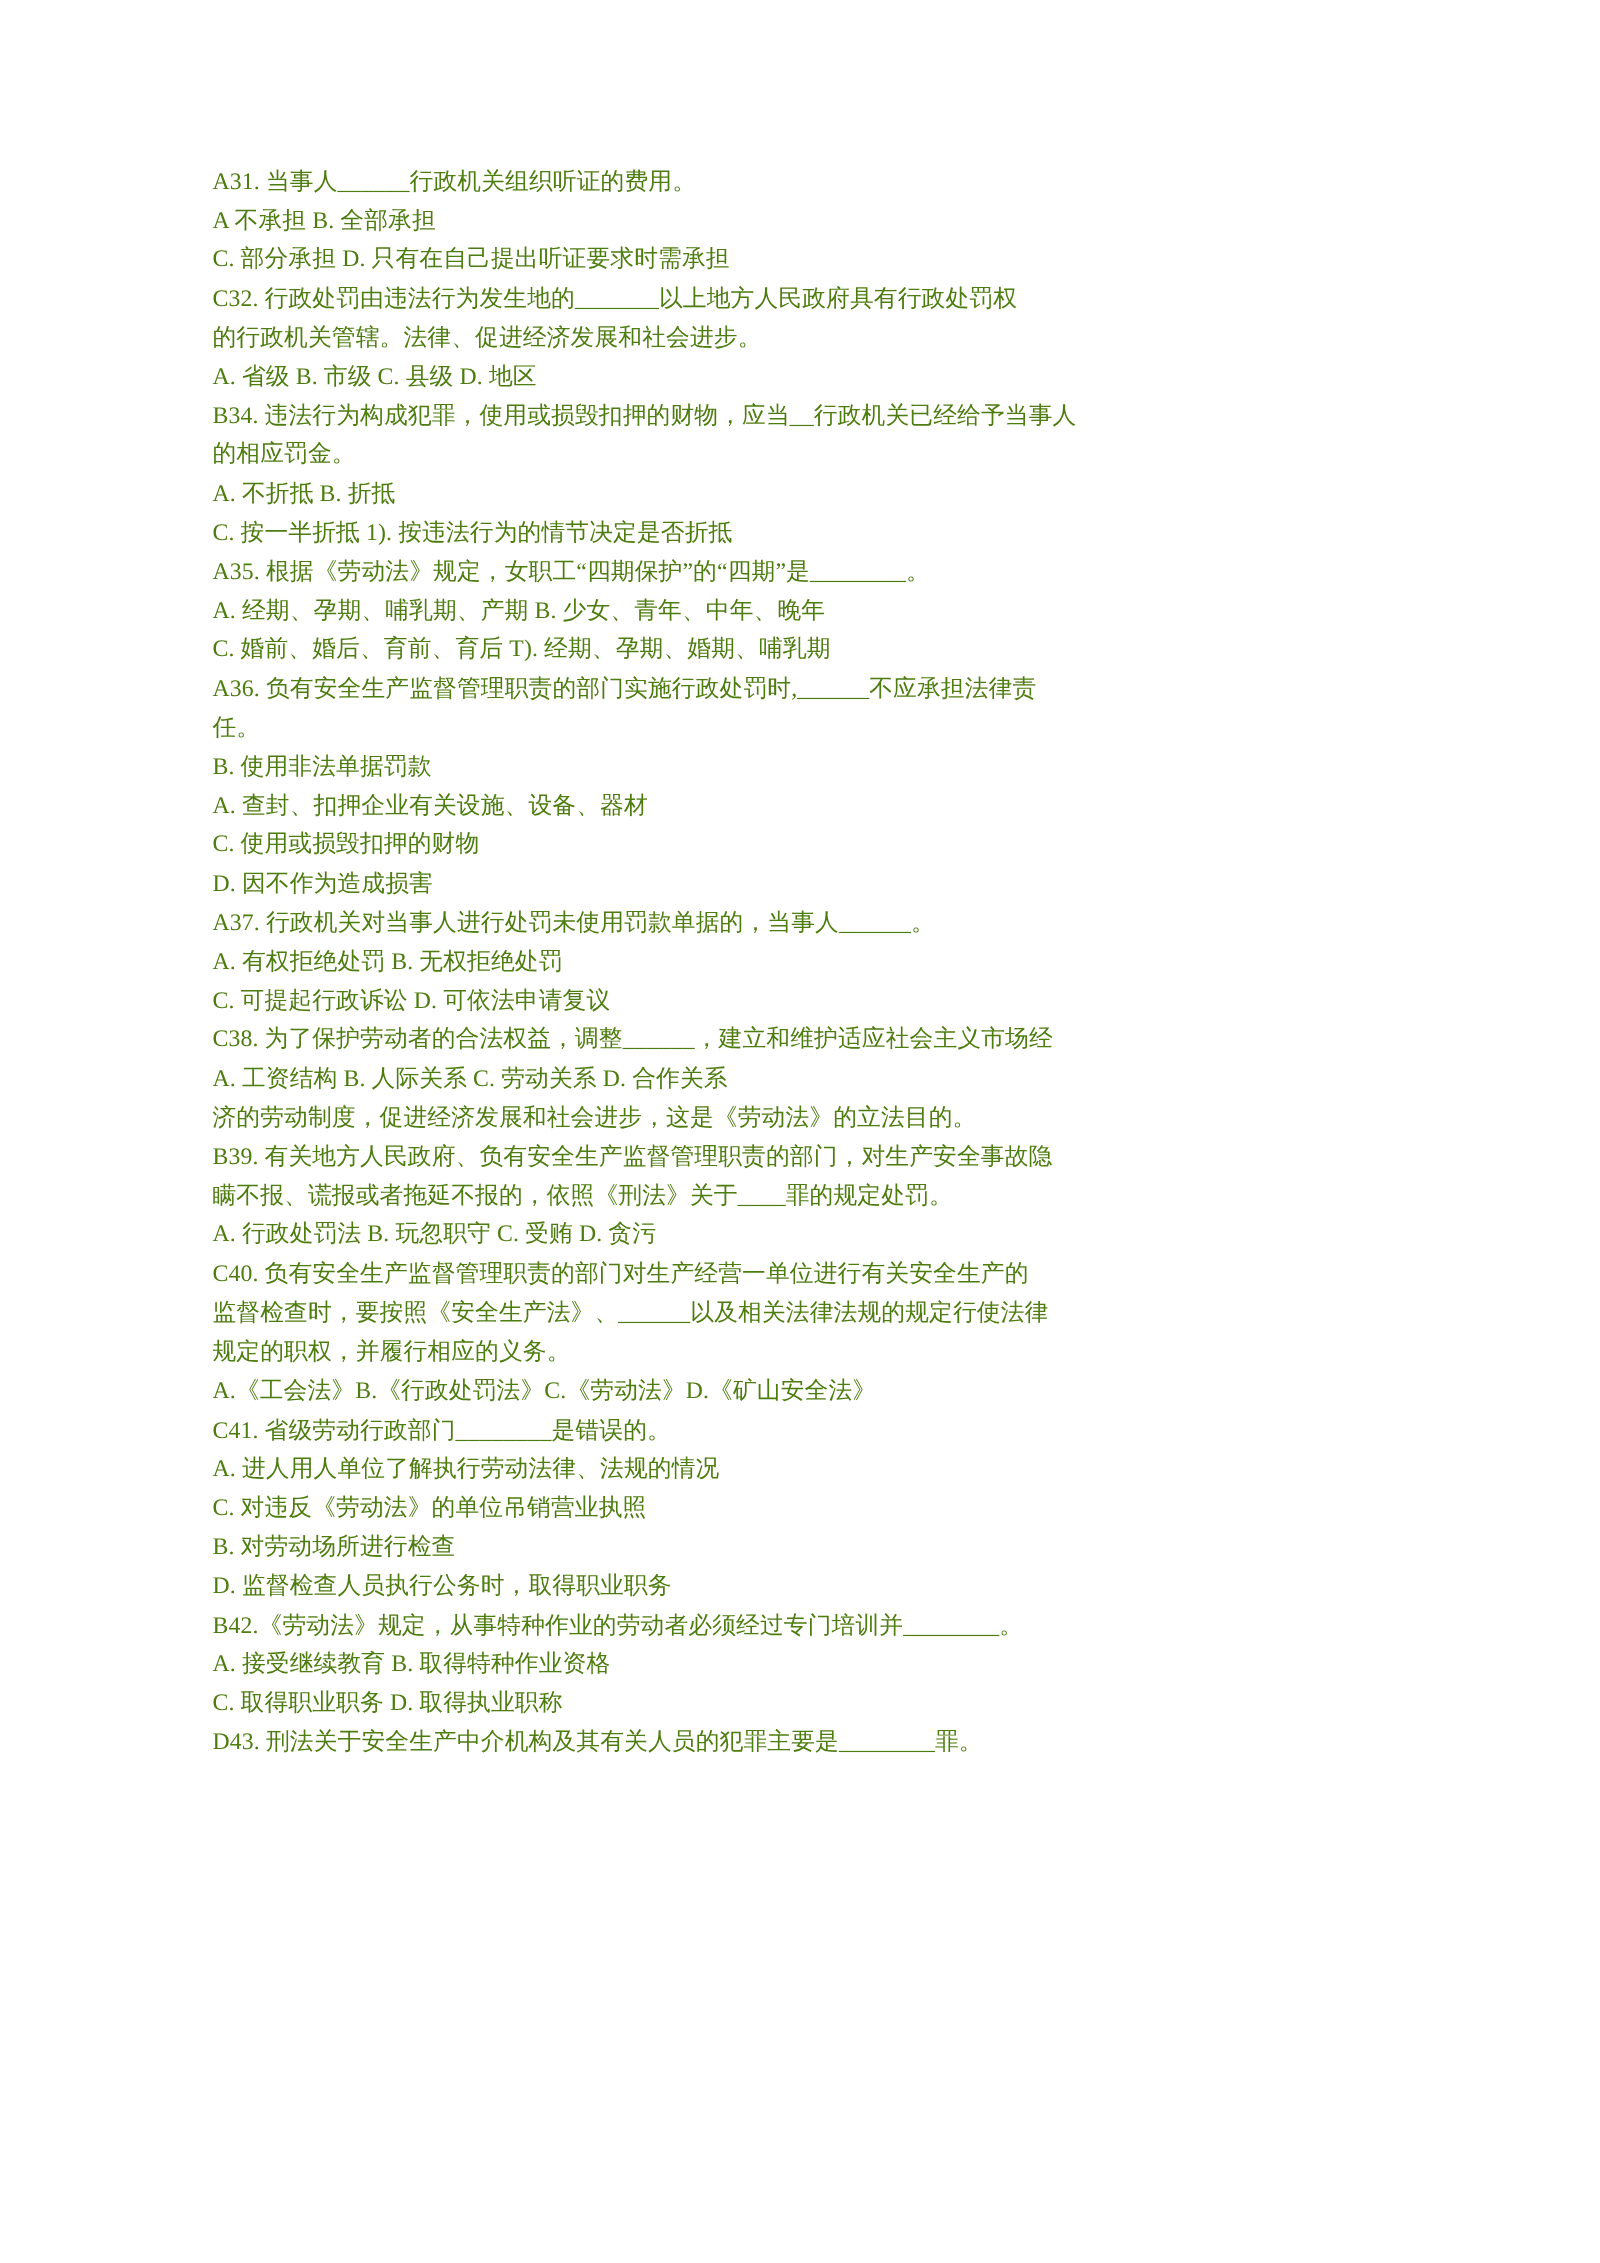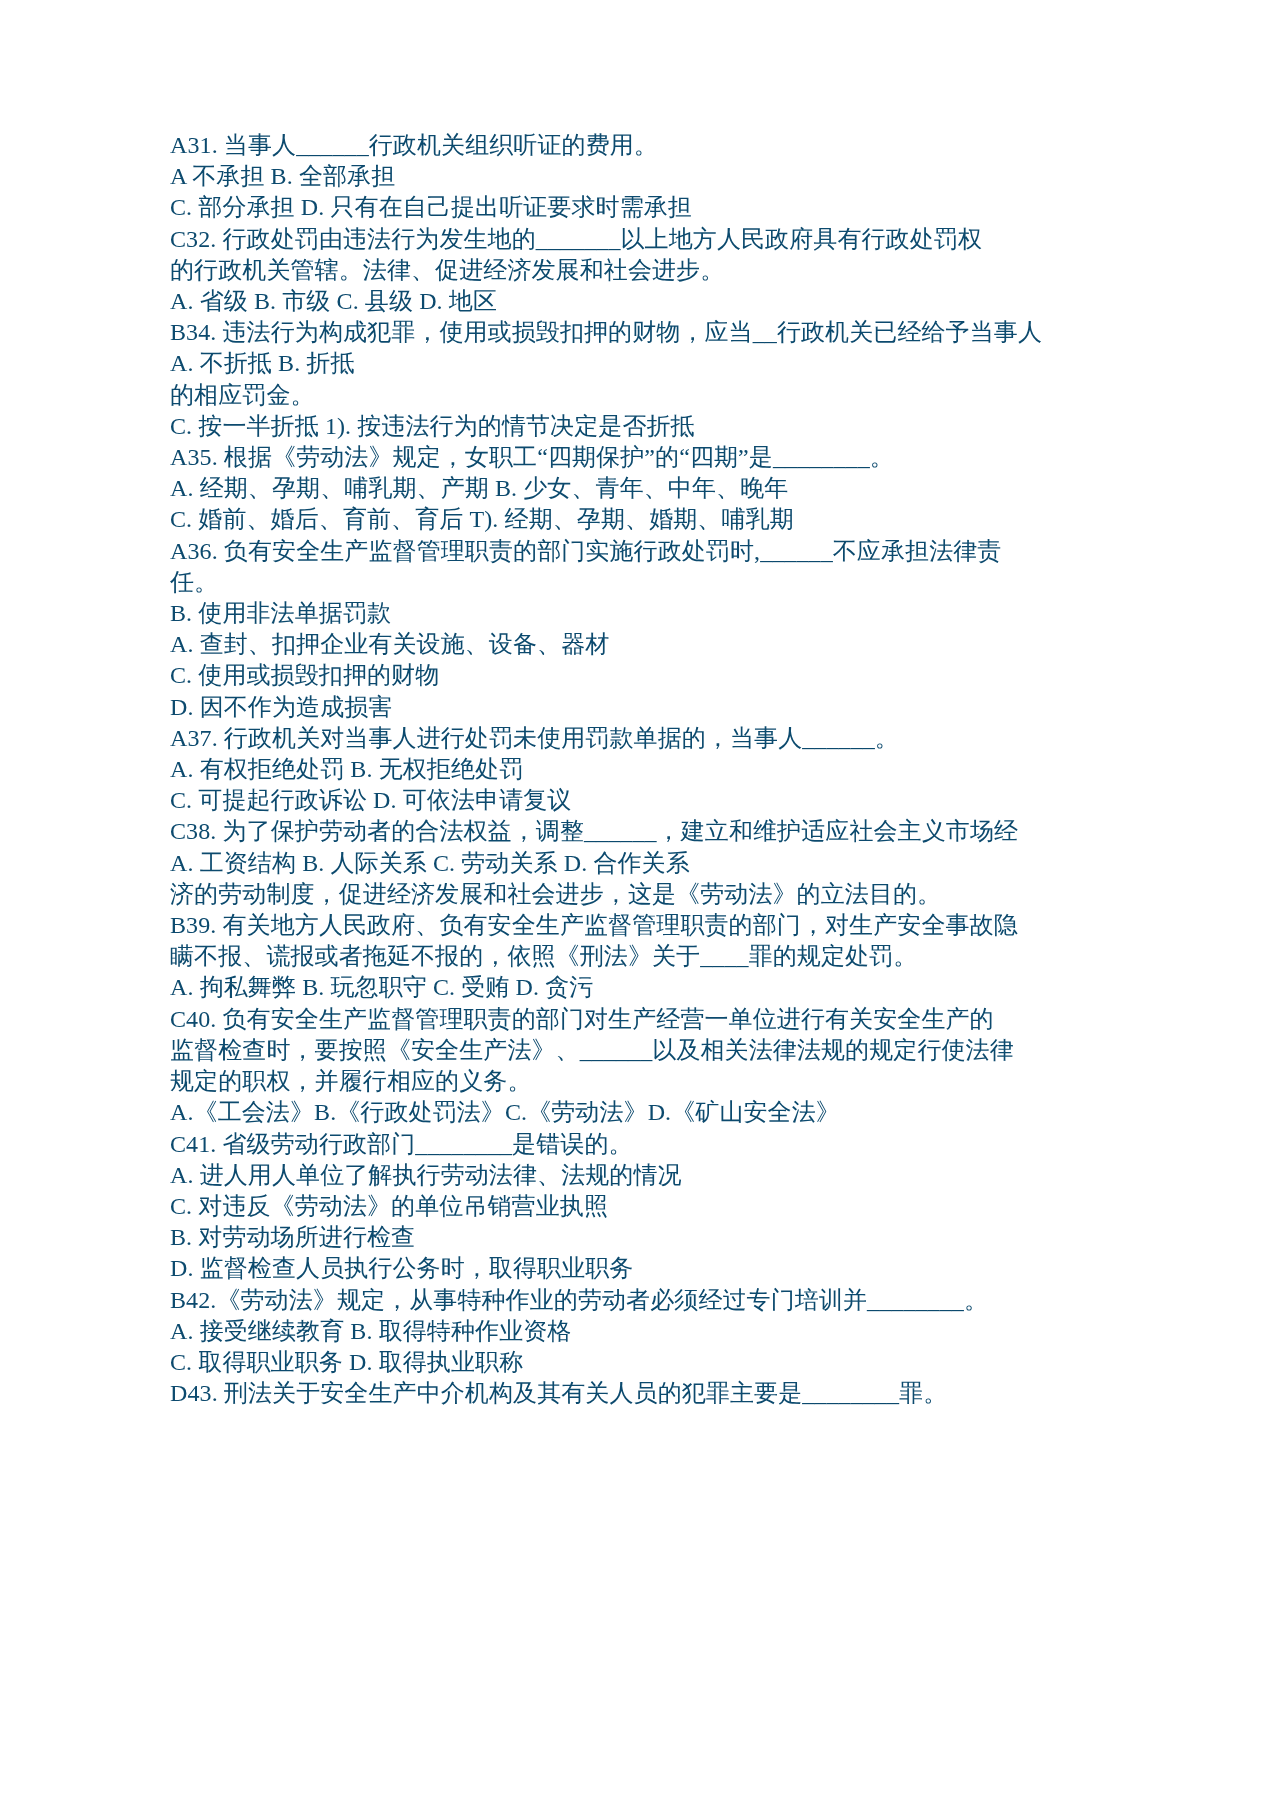--- a/index.html
+++ b/index.html
@@ -15,23 +15,23 @@
     background: #ffffff;
     margin: 0 auto;
     overflow: hidden;
   }
   .body-text {
     position: absolute;
     left: 170px;
     top: 130px;
     width: 978px;
     font-family: "Liberation Serif", "DejaVu Serif", serif;
-    font-size: 24px;
+    font-size: 19px;
     line-height: 31.2px;
-    color: #0c4a6e;
+    color: #4d7c0f;
     text-align: left;
     letter-spacing: 0.1px;
     -webkit-font-smoothing: antialiased;
   }
   .q-block {
     margin: 0;
     padding: 0;
   }
   .line {
     display: block;
@@ -51,22 +51,22 @@
         <span class="line">A 不承担 B. 全部承担</span>
         <span class="line">C. 部分承担 D. 只有在自己提出听证要求时需承担</span>
       </div>
       <div class="q-block">
         <span class="line">C32. 行政处罚由违法行为发生地的_______以上地方人民政府具有行政处罚权</span>
         <span class="line">的行政机关管辖。法律、促进经济发展和社会进步。</span>
         <span class="line">A. 省级 B. 市级 C. 县级 D. 地区</span>
       </div>
       <div class="q-block">
         <span class="line">B34. 违法行为构成犯罪，使用或损毁扣押的财物，应当__行政机关已经给予当事人</span>
+        <span class="line">的相应罚金。</span>
         <span class="line">A. 不折抵 B. 折抵</span>
-        <span class="line">的相应罚金。</span>
         <span class="line">C. 按一半折抵 1). 按违法行为的情节决定是否折抵</span>
       </div>
       <div class="q-block">
         <span class="line">A35. 根据《劳动法》规定，女职工“四期保护”的“四期”是________。</span>
         <span class="line">A. 经期、孕期、哺乳期、产期 B. 少女、青年、中年、晚年</span>
         <span class="line">C. 婚前、婚后、育前、育后 T). 经期、孕期、婚期、哺乳期</span>
       </div>
       <div class="q-block">
         <span class="line">A36. 负有安全生产监督管理职责的部门实施行政处罚时,______不应承担法律责</span>
         <span class="line">任。</span>
@@ -81,21 +81,21 @@
         <span class="line">C. 可提起行政诉讼 D. 可依法申请复议</span>
       </div>
       <div class="q-block">
         <span class="line">C38. 为了保护劳动者的合法权益，调整______，建立和维护适应社会主义市场经</span>
         <span class="line">A. 工资结构 B. 人际关系 C. 劳动关系 D. 合作关系</span>
         <span class="line">济的劳动制度，促进经济发展和社会进步，这是《劳动法》的立法目的。</span>
       </div>
       <div class="q-block">
         <span class="line">B39. 有关地方人民政府、负有安全生产监督管理职责的部门，对生产安全事故隐</span>
         <span class="line">瞒不报、谎报或者拖延不报的，依照《刑法》关于____罪的规定处罚。</span>
-        <span class="line">A. 拘私舞弊 B. 玩忽职守 C. 受贿 D. 贪污</span>
+        <span class="line">A. 行政处罚法 B. 玩忽职守 C. 受贿 D. 贪污</span>
       </div>
       <div class="q-block">
         <span class="line">C40. 负有安全生产监督管理职责的部门对生产经营一单位进行有关安全生产的</span>
         <span class="line">监督检查时，要按照《安全生产法》、______以及相关法律法规的规定行使法律</span>
         <span class="line">规定的职权，并履行相应的义务。</span>
         <span class="line">A.《工会法》B.《行政处罚法》C.《劳动法》D.《矿山安全法》</span>
       </div>
       <div class="q-block">
         <span class="line">C41. 省级劳动行政部门________是错误的。</span>
         <span class="line">A. 进人用人单位了解执行劳动法律、法规的情况</span>

